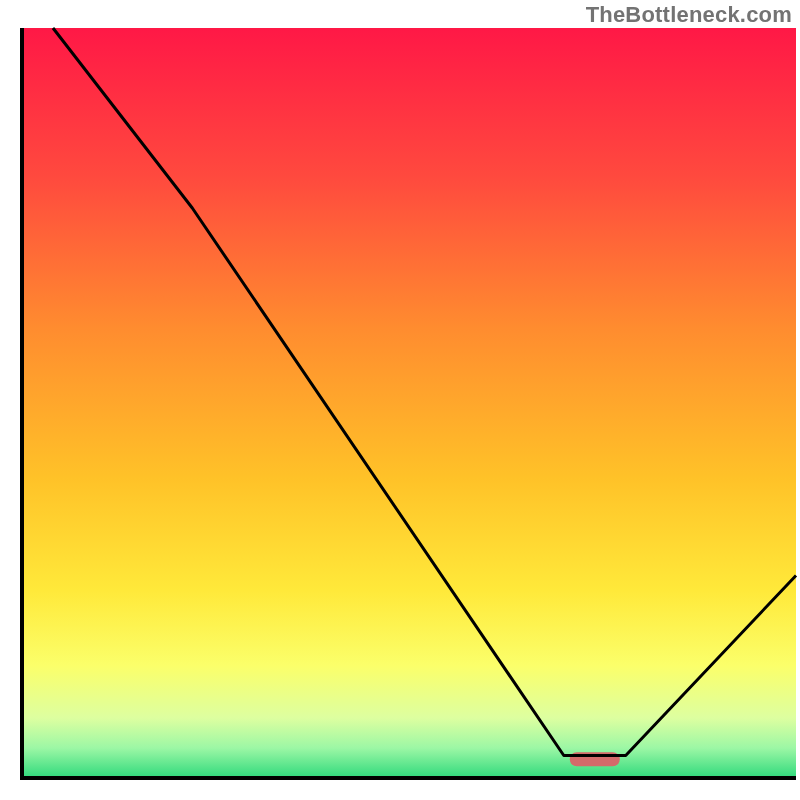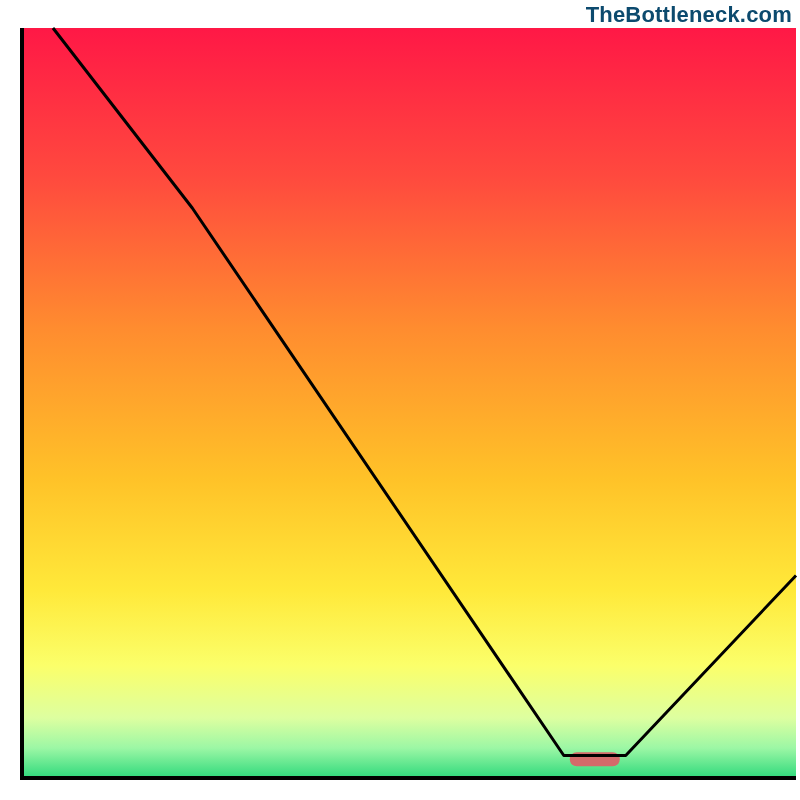--- a/index.html
+++ b/index.html
@@ -15,21 +15,21 @@
     position: relative;
     width: 800px;
     height: 800px;
   }
   .watermark {
     position: absolute;
     top: 2px;
     right: 8px;
     font-size: 22px;
     font-weight: 600;
-    color: #0c4a6e;
+    color: #737373;
     letter-spacing: 0.2px;
   }
   svg {
     position: absolute;
     left: 0;
     top: 0;
   }
 </style>
 </head>
 <body>

